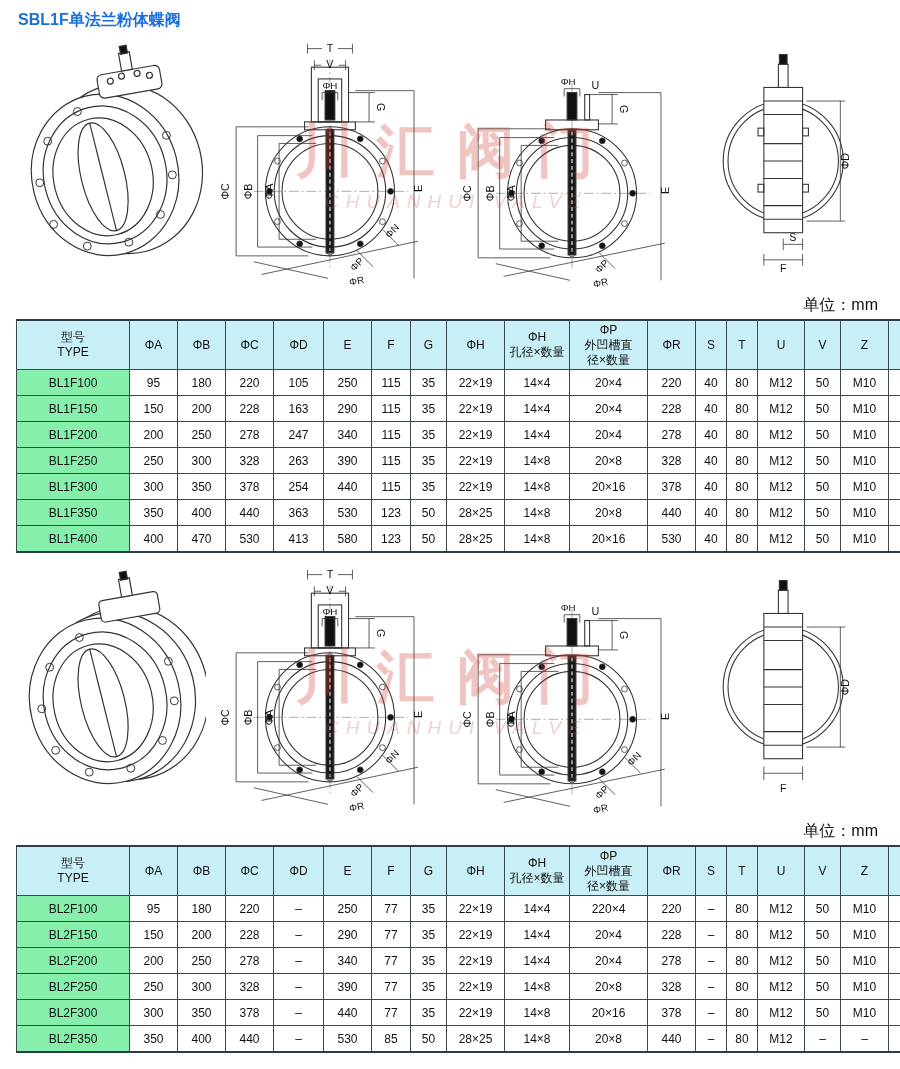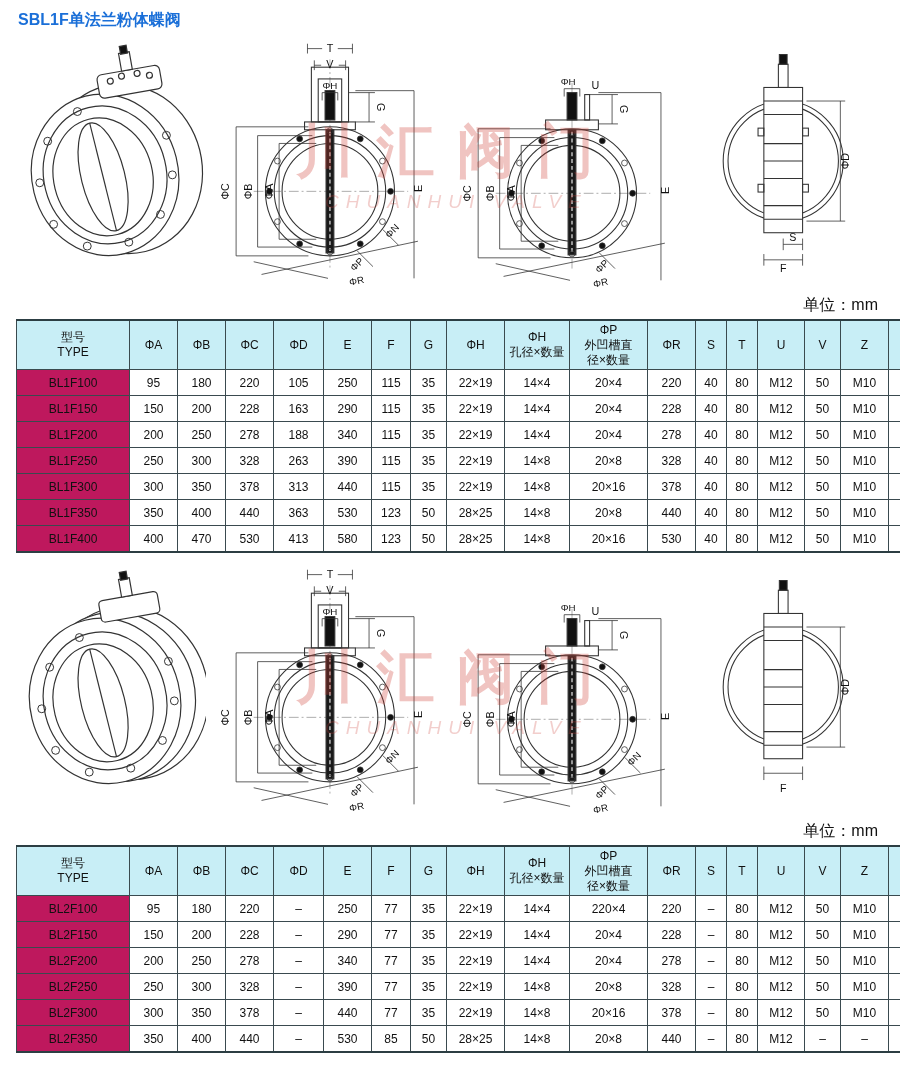--- a/index.html
+++ b/index.html
@@ -10,21 +10,21 @@
   .drawings svg{flex:0 0 auto;}
   .watermark{position:absolute;left:50%;top:50%;transform:translate(-48%,-50%);text-align:center;pointer-events:none;z-index:2;}
   .wm-cn{display:block;font-size:58px;font-weight:bold;letter-spacing:22px;color:rgba(205,60,50,.30);}
   .wm-en{display:block;font-size:19px;font-style:italic;letter-spacing:7px;color:rgba(205,60,50,.25);}
   .unit{text-align:right;font-size:16px;padding:2px 6px 3px 0;}
   table.spec{width:884px;border-collapse:collapse;table-layout:fixed;text-align:center;
              border-top:2px solid #2c3e43;border-bottom:2px solid #2c3e43;margin-bottom:6px;}
   table.spec th,table.spec td{border:1px solid #3a4a4f;font-size:12px;padding:1px;overflow:hidden;}
   table.spec th{background:#c8eef6;font-weight:normal;white-space:pre-line;height:46px;line-height:1.25;}
   table.spec td{height:23px;background:#fff;}
-  table.spec td:first-child{background:#be185d;}
+  table.spec td:first-child{background:#86efac;}
   table.spec th:nth-child(1){width:110px;}
   table.spec th:nth-child(2),table.spec th:nth-child(3),table.spec th:nth-child(4){width:45px;}
   table.spec th:nth-child(5){width:47px;}
   table.spec th:nth-child(6){width:45px;}
   table.spec th:nth-child(7){width:36px;}
   table.spec th:nth-child(8){width:33px;}
   table.spec th:nth-child(9){width:55px;}
   table.spec th:nth-child(10){width:62px;}
   table.spec th:nth-child(11){width:75px;}
   table.spec th:nth-child(12){width:45px;}
@@ -324,21 +324,21 @@
           <td>M12</td>
           <td>50</td>
           <td>M10</td>
           <td>5</td>
         </tr>
         <tr>
           <td>BL1F200</td>
           <td>200</td>
           <td>250</td>
           <td>278</td>
-          <td>188</td>
+          <td>247</td>
           <td>340</td>
           <td>115</td>
           <td>35</td>
           <td>22×19</td>
           <td>14×4</td>
           <td>20×4</td>
           <td>278</td>
           <td>40</td>
           <td>80</td>
           <td>M12</td>
@@ -364,21 +364,21 @@
           <td>M12</td>
           <td>50</td>
           <td>M10</td>
           <td>7.5</td>
         </tr>
         <tr>
           <td>BL1F300</td>
           <td>300</td>
           <td>350</td>
           <td>378</td>
-          <td>313</td>
+          <td>254</td>
           <td>440</td>
           <td>115</td>
           <td>35</td>
           <td>22×19</td>
           <td>14×8</td>
           <td>20×16</td>
           <td>378</td>
           <td>40</td>
           <td>80</td>
           <td>M12</td>

